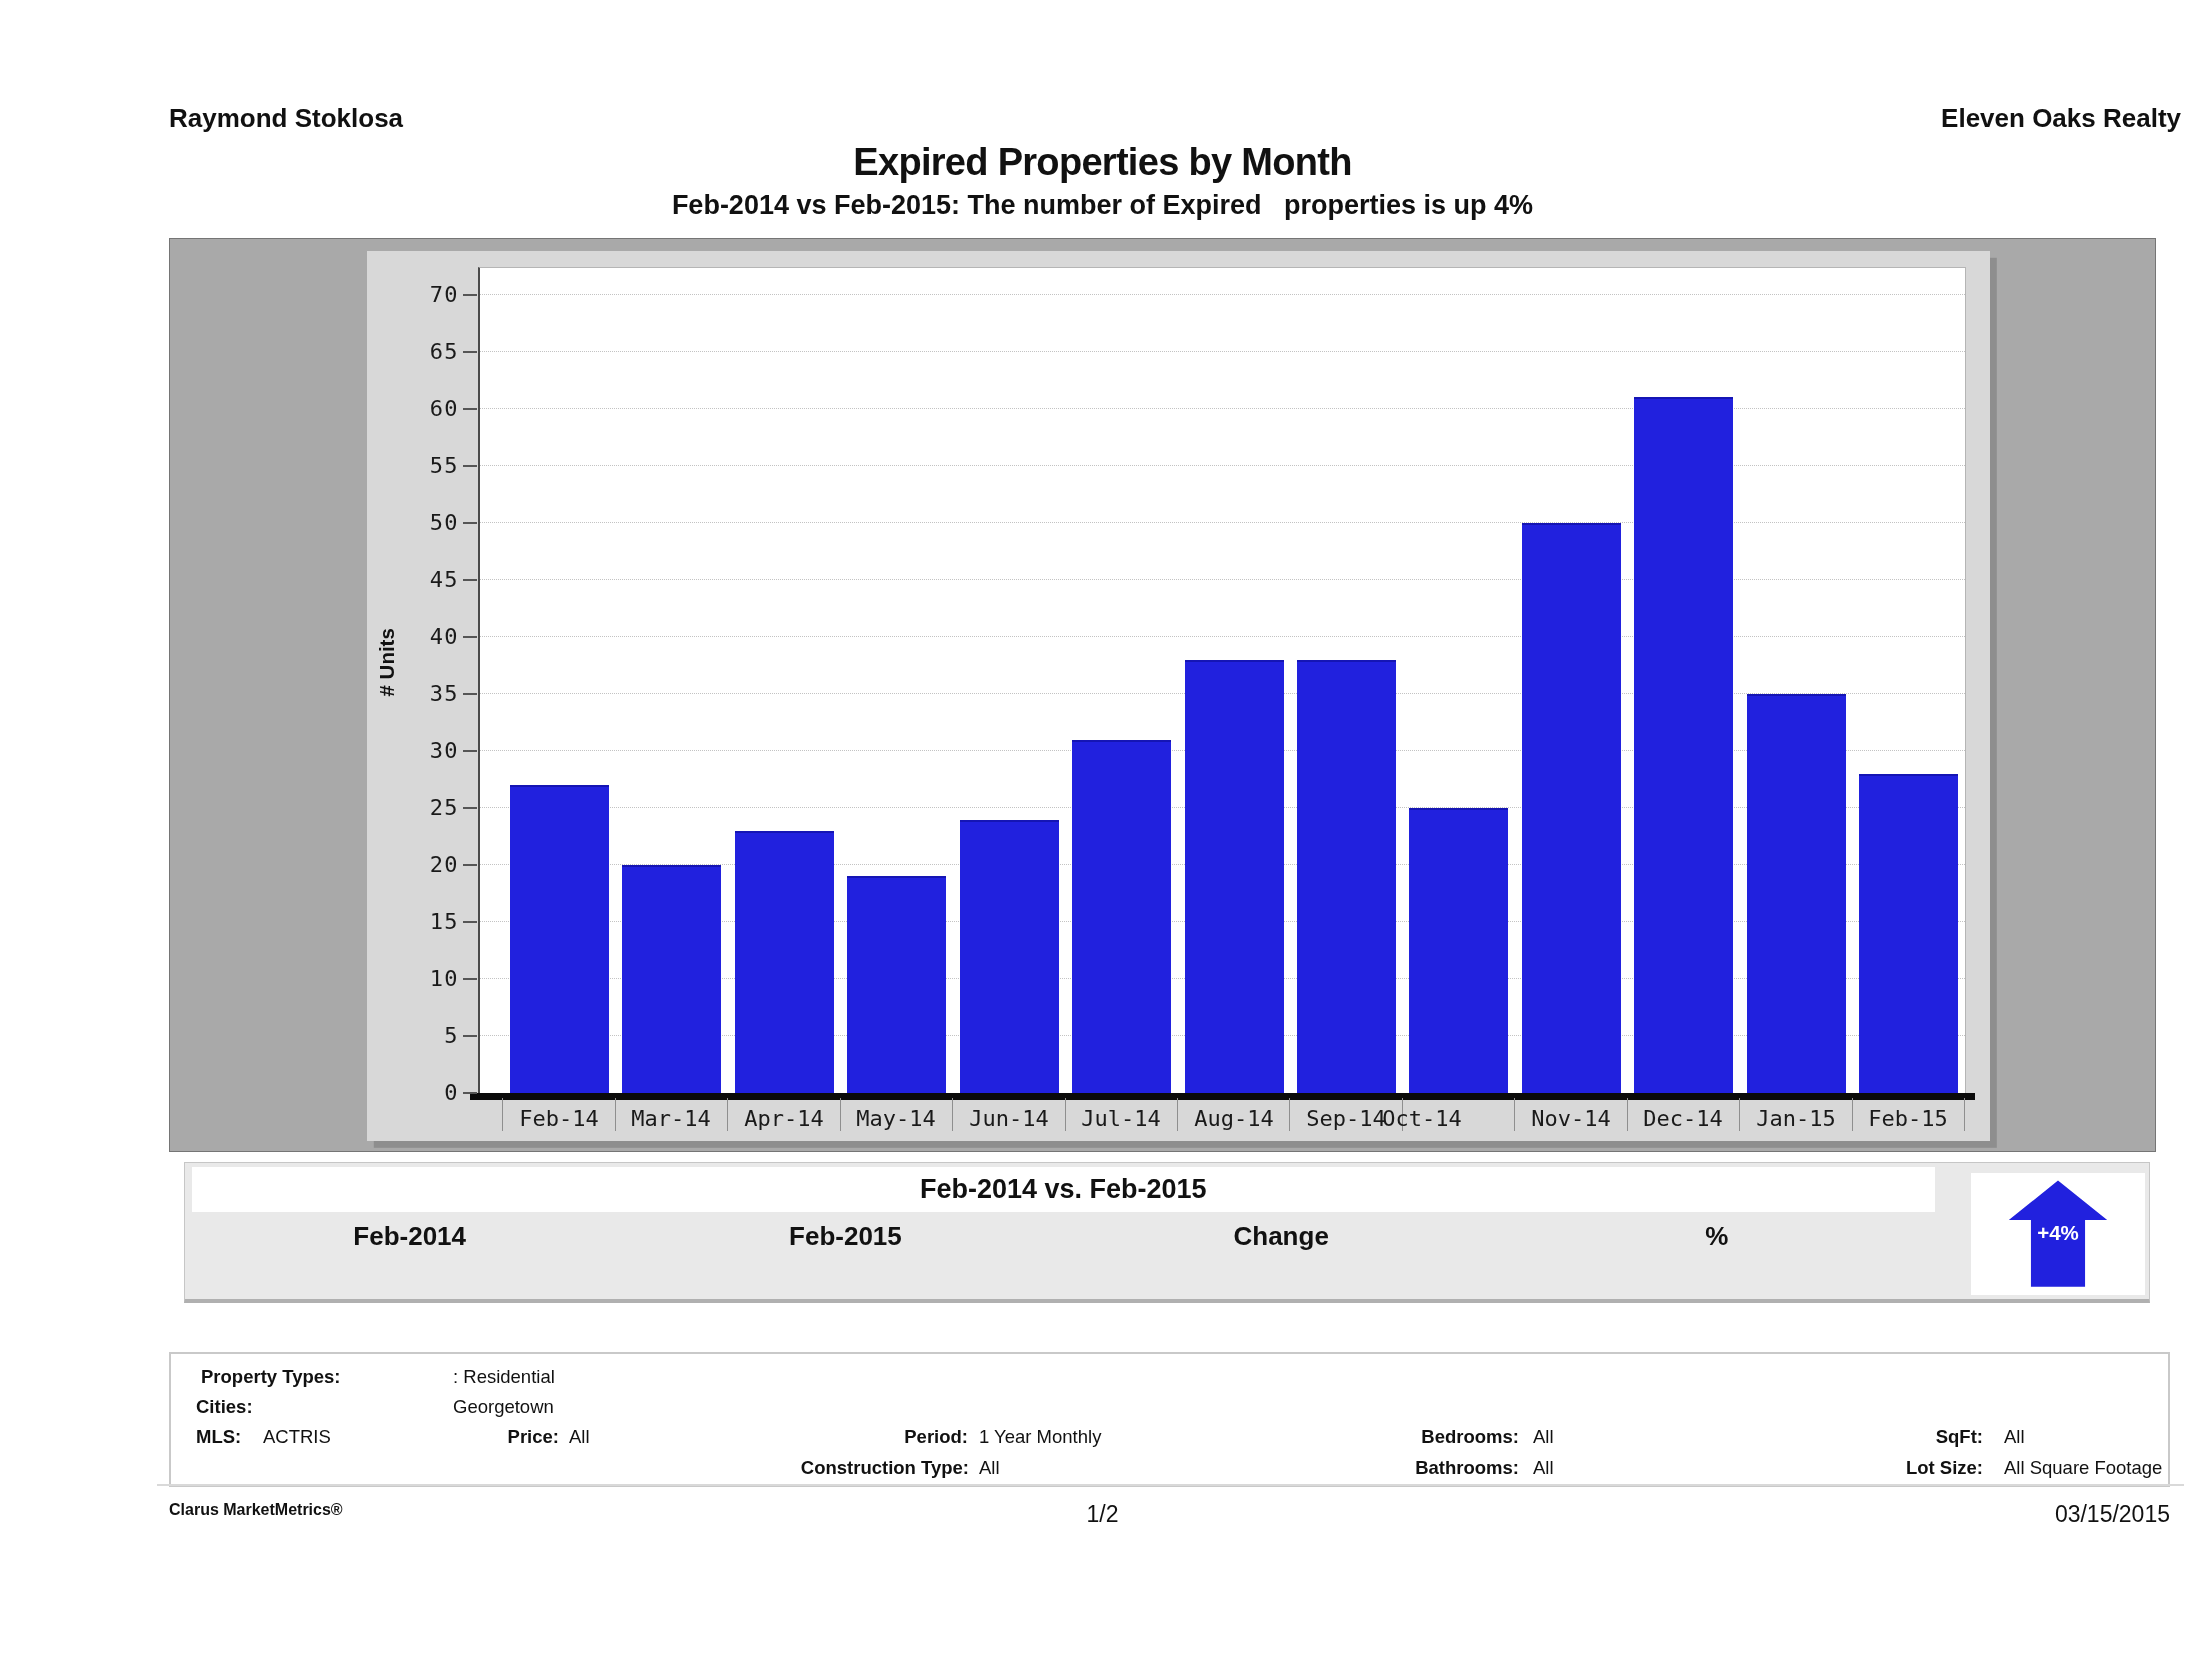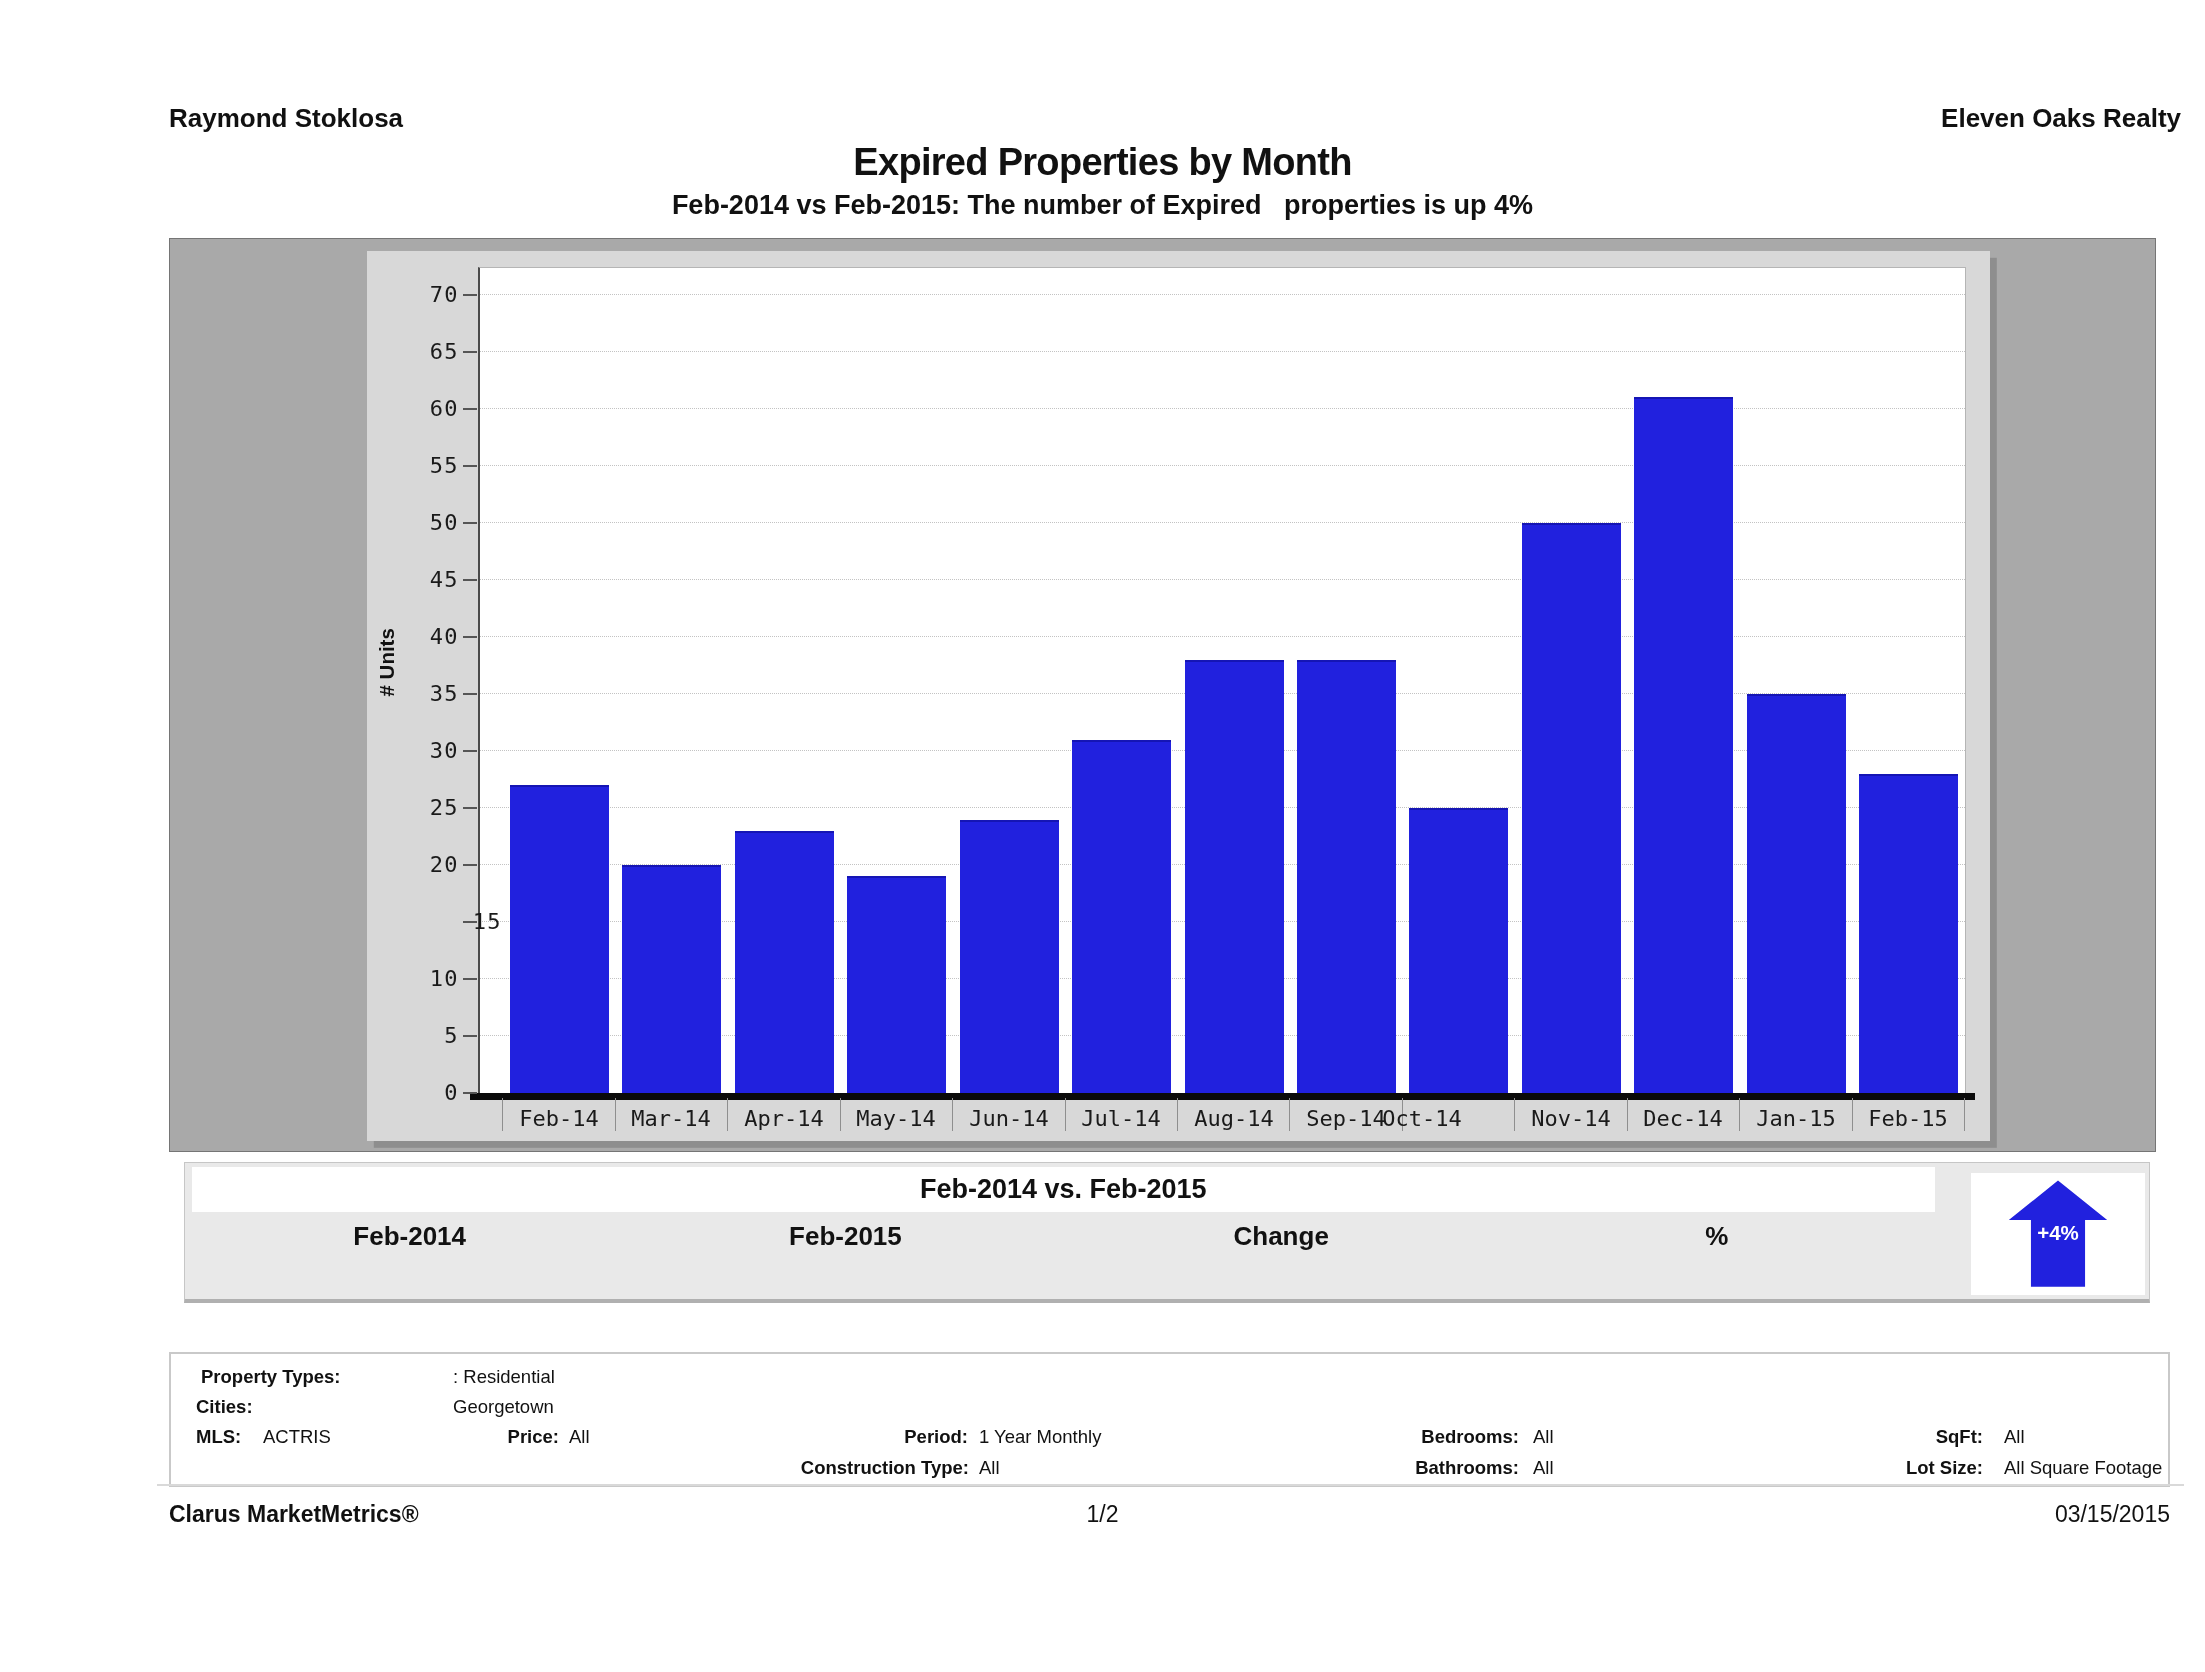--- a/index.html
+++ b/index.html
@@ -40,21 +40,21 @@
 
   
   #criteria{left:169px;top:1352px;width:2001px;height:135px;background:#fff;border:2.1px solid #c9c9c9;box-sizing:border-box;font-size:18.5px;}
   .crit-label{font-weight:bold;position:absolute;white-space:nowrap;}
   .crit-value{position:absolute;white-space:nowrap;}
   .r-align{text-align:right;}
   .crow1{top:12.3px;} .crow2{top:42px;} .crow3{top:72px;} .crow4{top:103px;}
 
   
   #footer-divider{left:157px;top:1484px;width:2027px;height:2.1px;background:#d9d9d9;}
-  #footer-brand{left:169px;top:1501px;font-size:23px;font-weight:bold;}
+  #footer-brand{left:169px;top:1501px;font-size:16px;font-weight:bold;}
   #footer-page{left:0;right:0;top:1501px;text-align:center;font-size:23px;}
   #footer-date{right:35px;top:1501px;font-size:23px;}
 </style>
 </head>
 <body>
 
 <div class="abs" id="hdr-left">Raymond Stoklosa</div>
 <div class="abs" id="hdr-right">Eleven Oaks Realty</div>
 <div class="abs" id="title">Expired Properties by Month</div>
 <div class="abs" id="subtitle">Feb-2014 vs Feb-2015: The number of Expired   properties is up 4%</div>
@@ -93,21 +93,21 @@
       </div>
     <div class="abs" id="x-baseline"></div>
     <div class="abs" id="axis-layer" style="left:0;top:0;width:1623px;height:890px;pointer-events:none;">
         <div class="y-tick" style="top: 841px;"></div>
         <div class="y-tick-label" style="top: 828px;">0</div>
         <div class="y-tick" style="top: 784px;"></div>
         <div class="y-tick-label" style="top: 771px;">5</div>
         <div class="y-tick" style="top: 727px;"></div>
         <div class="y-tick-label" style="top: 714px;">10</div>
         <div class="y-tick" style="top: 670px;"></div>
-        <div class="y-tick-label" style="top: 657px; padding-left: 43px;">15</div>
+        <div class="y-tick-label" style="top: 657px;">15</div>
         <div class="y-tick" style="top: 613px;"></div>
         <div class="y-tick-label" style="top: 600px;">20</div>
         <div class="y-tick" style="top: 556px;"></div>
         <div class="y-tick-label" style="top: 543px;">25</div>
         <div class="y-tick" style="top: 499px;"></div>
         <div class="y-tick-label" style="top: 486px;">30</div>
         <div class="y-tick" style="top: 442px;"></div>
         <div class="y-tick-label" style="top: 429px;">35</div>
         <div class="y-tick" style="top: 385px;"></div>
         <div class="y-tick-label" style="top: 372px;">40</div>

